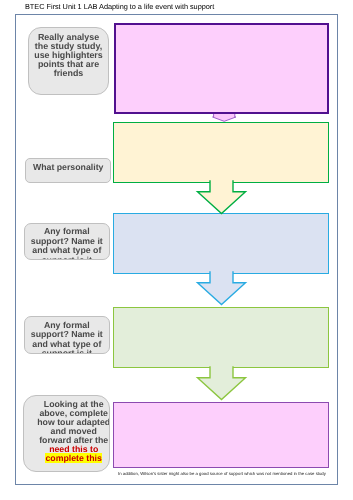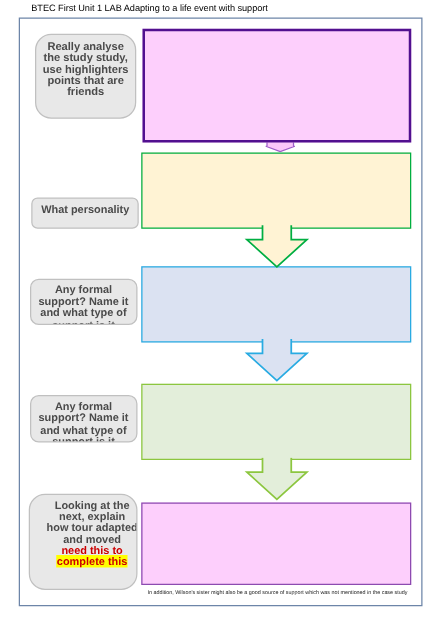--- a/index.html
+++ b/index.html
@@ -71,23 +71,24 @@
           <div>and what type of</div>
           <div>support is it</div>
         </div>
     </div>
   </div>
 
   <div class="rbox" id="p4" style="left:22.7px;top:394.7px;width:87px;height:77px;font-size:8.75px;line-height:8.95px;border-radius:13px;">
     <div class="clip" style="position:absolute;left:0;top:0;width:100%;height:70.5px;overflow:hidden;padding-left:15px;">
       <div class="inner" style="top:4.5px;">
           <div>Looking at the</div>
-          <div>next, explain</div>
+          <div>above, complete</div>
           <div>how tour adapted</div>
           <div>and moved</div>
+          <div>forward after the</div>
           <div><b style="color:#cc0000">need this to</b></div>
           <div><b style="color:#cc0000;background:#ffff00">complete this</b></div>
         </div>
     </div>
   </div>
 
   <div class="cbox" id="cs" style="left: 113.5px; top: 23.4px; width: 215.8px; height: 91px; background: rgb(253, 207, 252); border: 2px solid rgb(81, 16, 143);"></div>
   <div class="cs-head" style="left:118.5px;top:27.3px;font-size:6.4px;line-height:9px;">Mellanie's case study</div>
   <div class="cs-body" id="csbody" style="left:118.5px;top:39.7px;width:208px;font-size:6.3px;line-height:9.2px;">
       <div>Mellanie's mum was in the military, and she had moved schools a</div>

